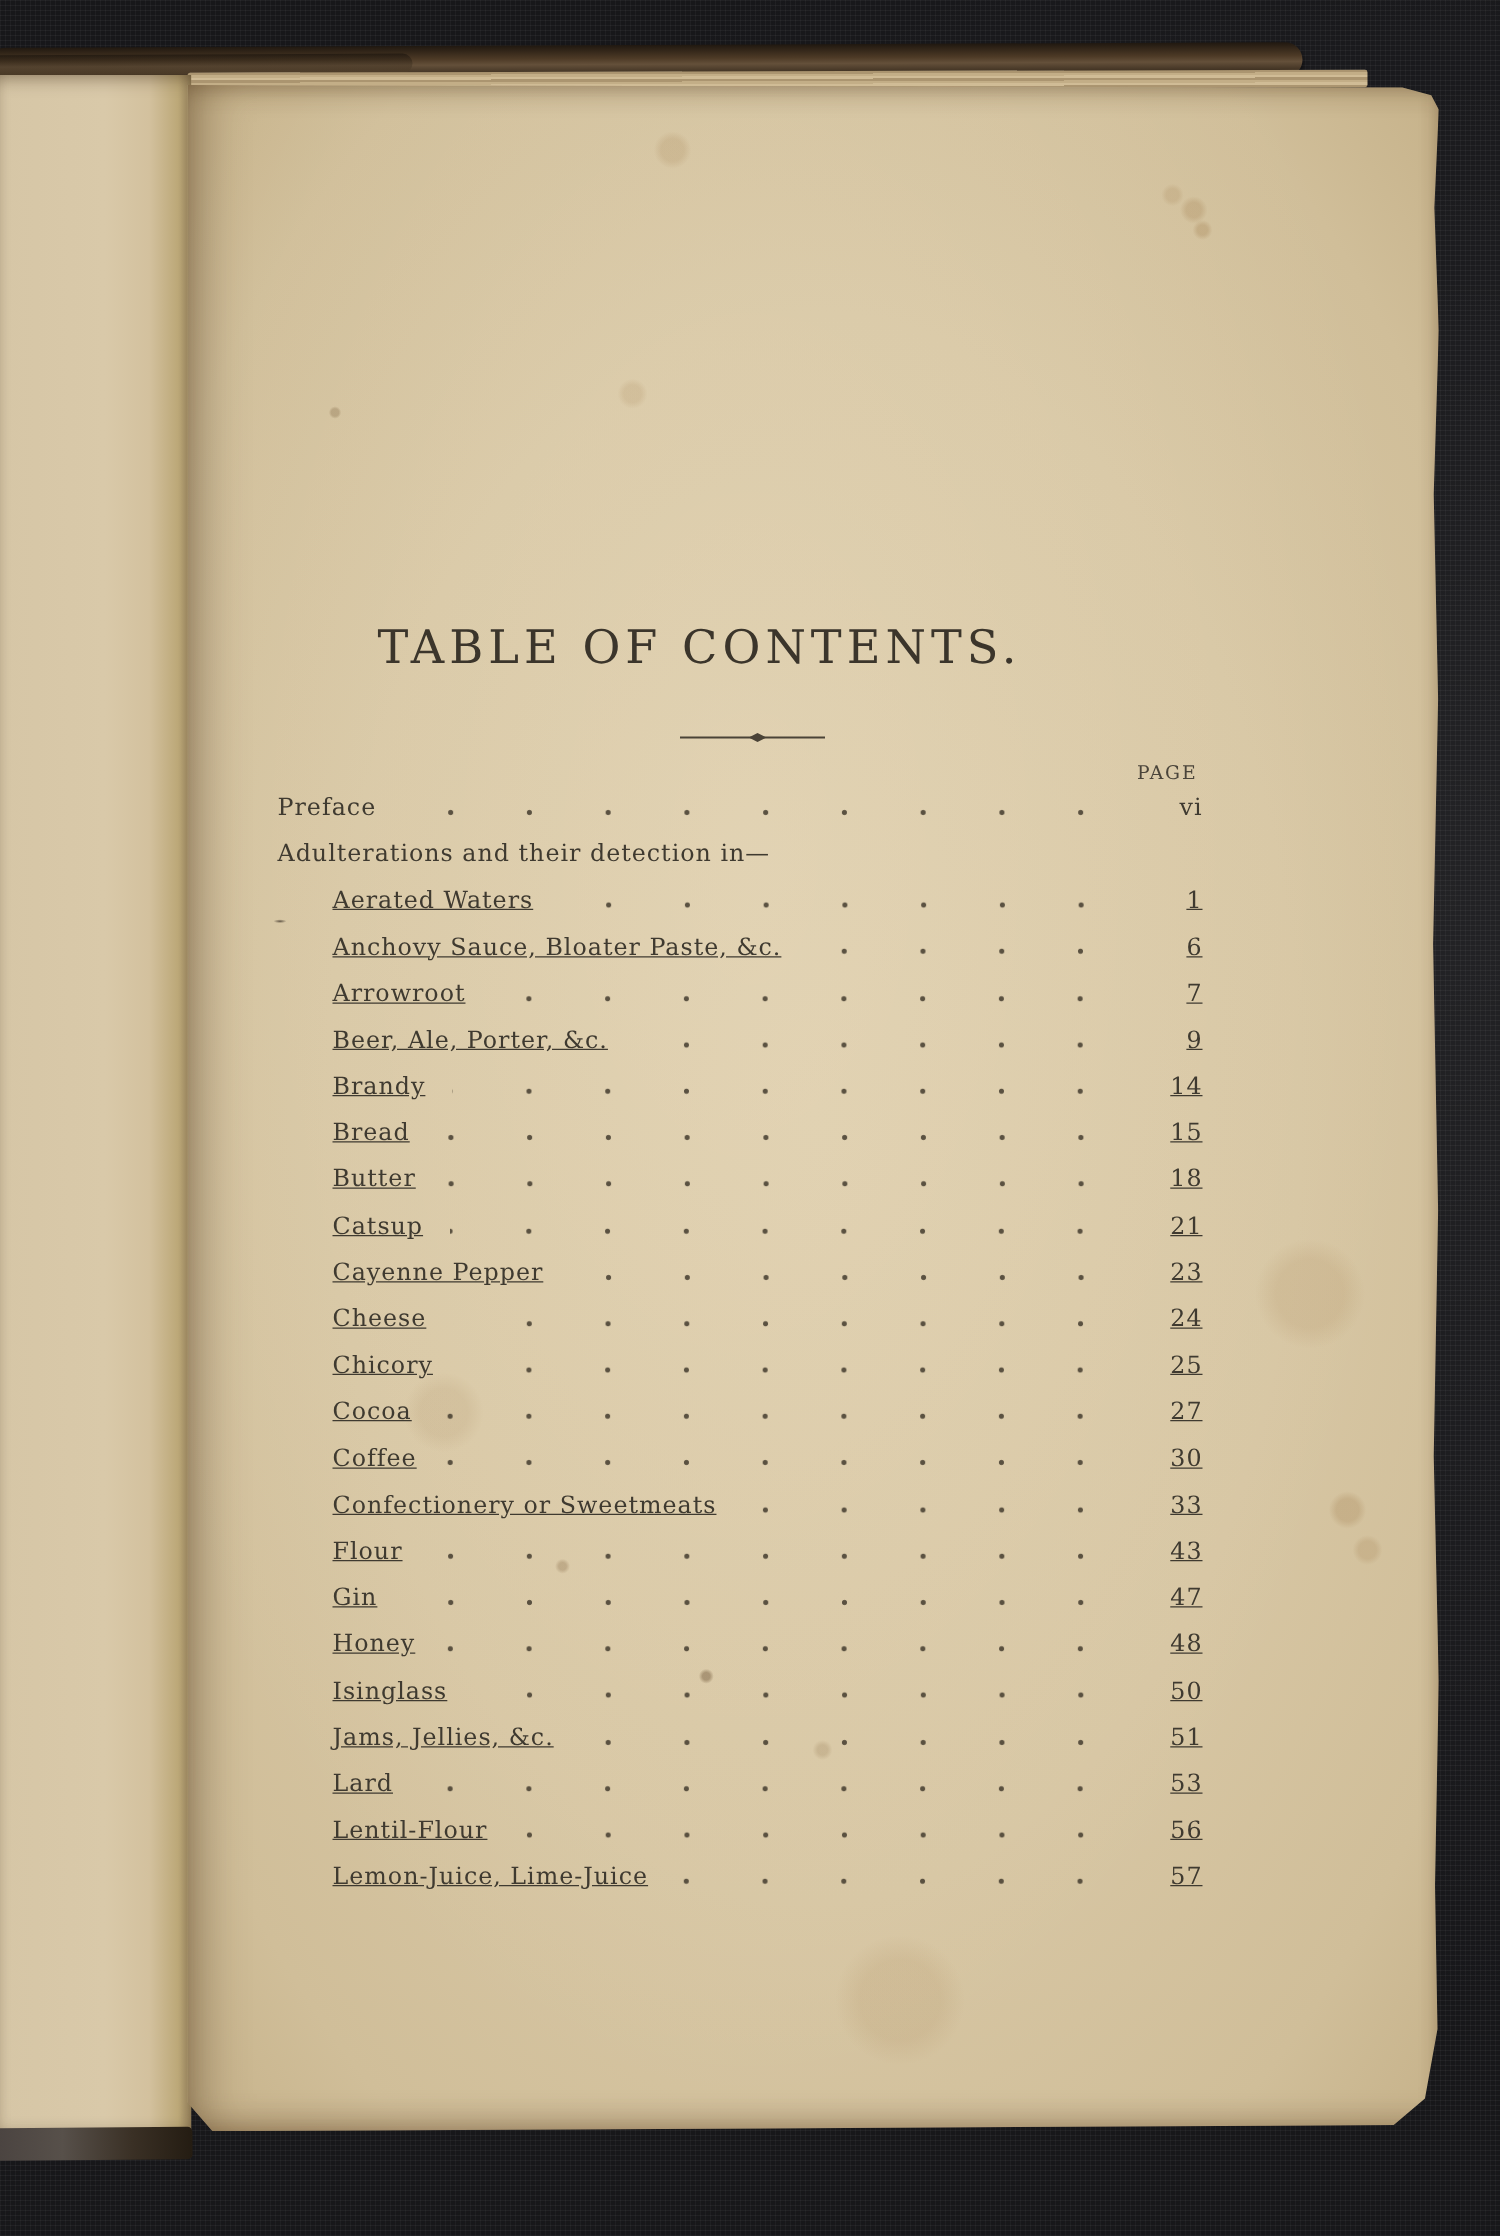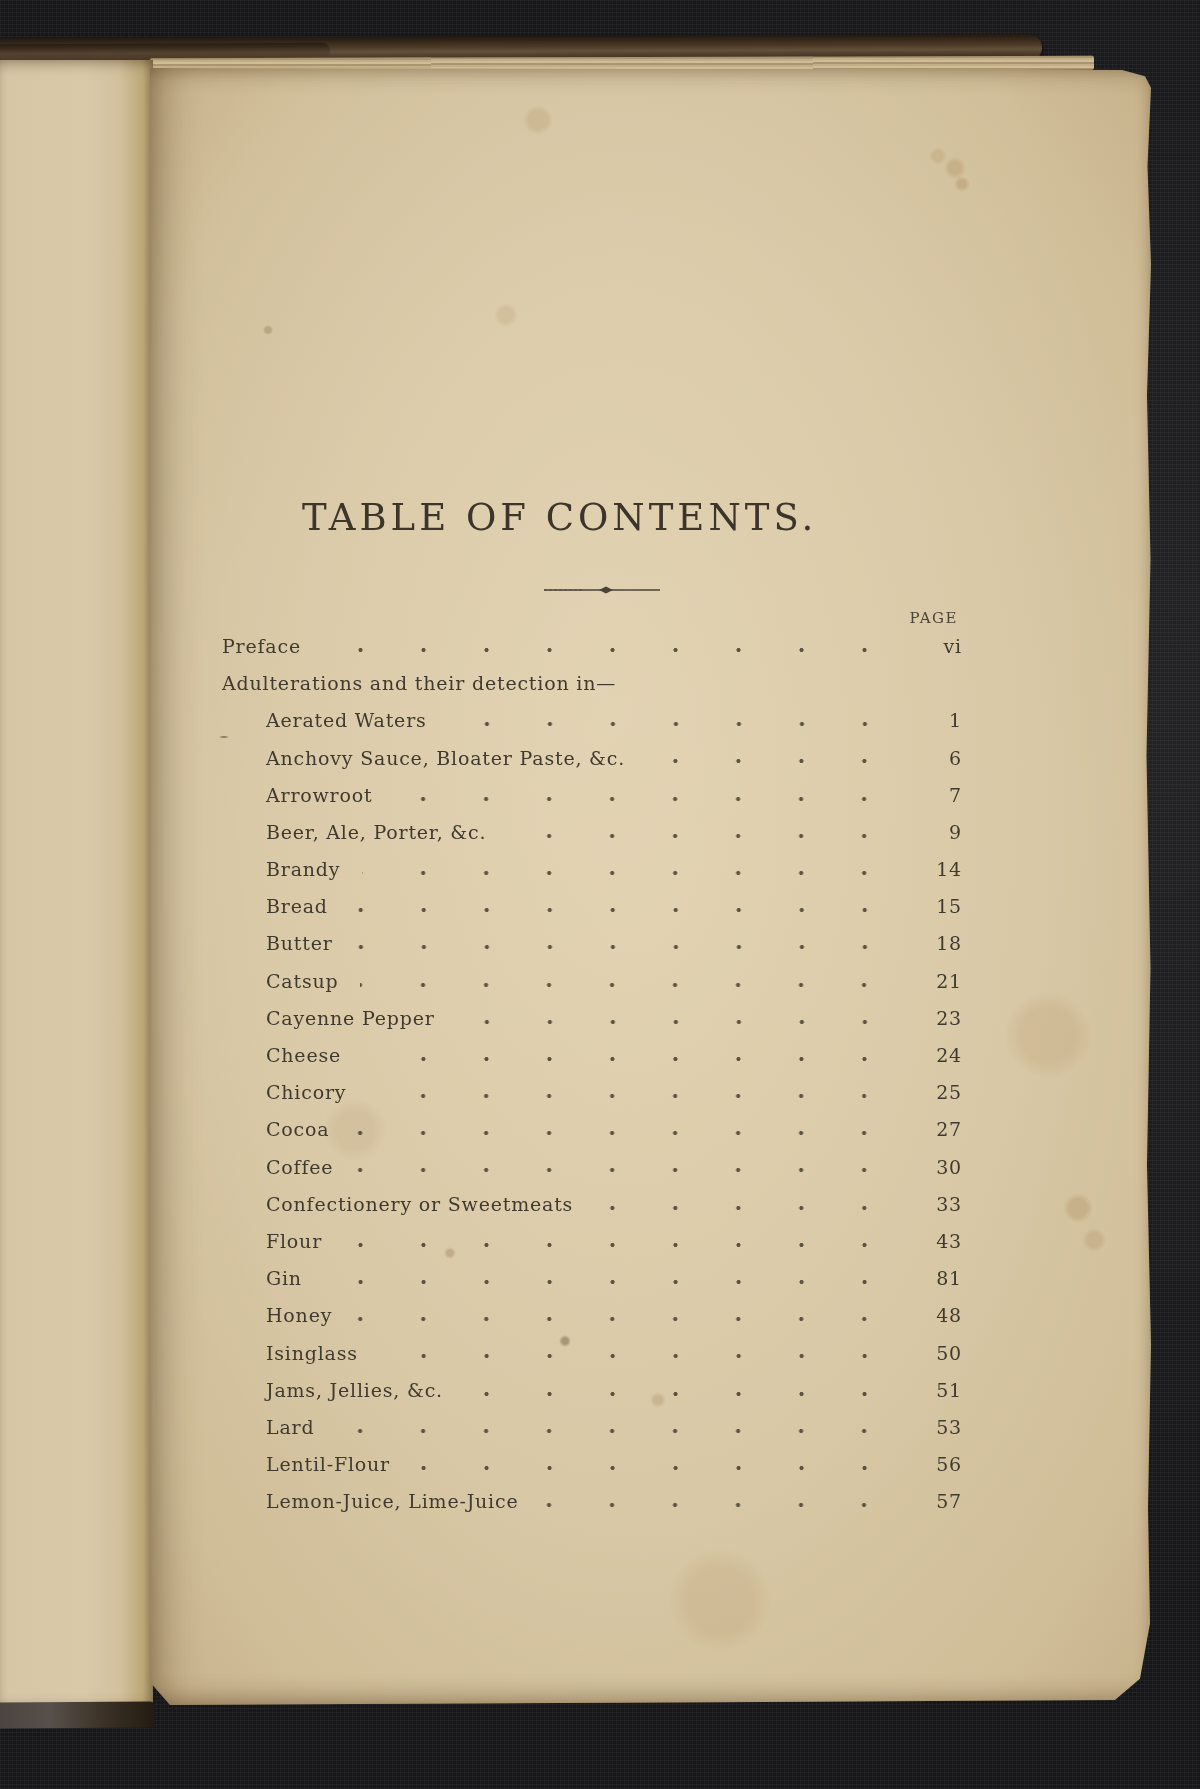--- a/index.html
+++ b/index.html
@@ -109,21 +109,21 @@
   }
   .toc-rows{
     position:absolute;left:0;top:560px;width:100%;
   }
   .toc-row{
     display:flex;align-items:flex-end;
     height:37.2px;line-height:37.2px;
     font-size:19px;letter-spacing:0.8px;
     white-space:nowrap;
   }
-  .toc-row.indent{padding-left:44px;}
+  .toc-row.indent{padding-left:44px;text-decoration:underline;}
   .toc-label{flex:0 0 auto;}
   .toc-leader{
     flex:1 1 auto;align-self:stretch;
     margin-left:22px;margin-right:14px;
     background-image:radial-gradient(circle, rgba(72,64,50,.88) 1.7px, rgba(72,64,50,0) 2.4px);
     background-size:63px 10px;
     background-repeat:repeat-x;
     background-position:right 0 top 62%;
   }
   .toc-page{
@@ -230,21 +230,21 @@
           <span class="toc-page">33</span>
         </div>
         <div class="toc-row indent">
           <span class="toc-label">Flour</span>
           <span class="toc-leader"></span>
           <span class="toc-page">43</span>
         </div>
         <div class="toc-row indent">
           <span class="toc-label">Gin</span>
           <span class="toc-leader"></span>
-          <span class="toc-page">81</span>
+          <span class="toc-page">47</span>
         </div>
         <div class="toc-row indent">
           <span class="toc-label">Honey</span>
           <span class="toc-leader"></span>
           <span class="toc-page">48</span>
         </div>
         <div class="toc-row indent">
           <span class="toc-label">Isinglass</span>
           <span class="toc-leader"></span>
           <span class="toc-page">50</span>

